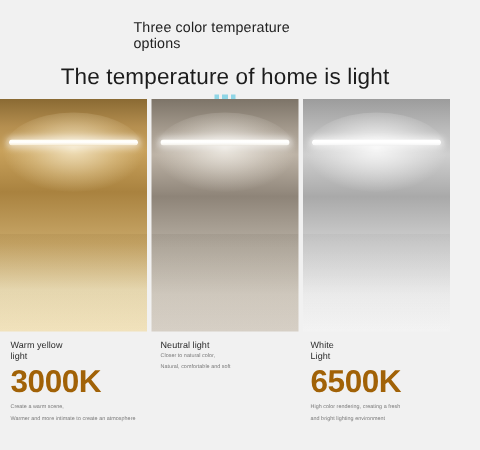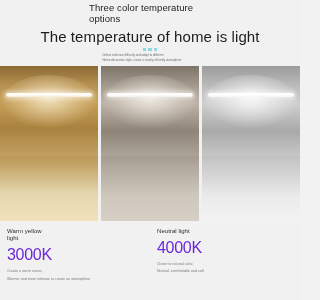--- a/index.html
+++ b/index.html
@@ -21,21 +21,21 @@
     background: #f1f1f1;
   }
 
   
   .header {
     padding-top: 3px;
     text-align: center;
   }
   .headline {
     width: 122px;
-    margin: 0 auto;
+    margin: 11px auto;
     font-size: 9.5px;
     line-height: 10.5px;
     text-align: left;
     color: #222;
     letter-spacing: .1px;
   }
   .subhead {
     margin-top: 7px;
     font-size: 15px;
     line-height: 12px;
@@ -173,24 +173,24 @@
     position: relative;
   }
   .cap-title {
     font-size: 6px;
     line-height: 7.2px;
     color: #2b2b2b;
     margin: 0;
     letter-spacing: .05px;
   }
   .cap-kelvin {
-    font-size: 16px;
+    font-size: 21px;
     line-height: 23px;
-    font-weight: normal;
-    color: #6d28d9;
+    font-weight: bold;
+    color: #a16207;
     margin: 1px 0 3px 0;
     letter-spacing: -.3px;
   }
   .cap-desc p {
     margin: 0 0 2.5px 0;
     font-size: 3.6px;
     line-height: 4.6px;
     color: #7a7a7a;
     letter-spacing: .02px;
   }
@@ -241,22 +241,29 @@
       <div class="cap-title">Warm yellow light</div>
       <div class="cap-kelvin">3000K</div>
       <div class="cap-desc">
         <p>Create a warm scene,</p>
         <p>Warmer and more intimate to create an atmosphere</p>
       </div>
     </div>
 
     <div class="cap c2">
       <div class="cap-title">Neutral light</div>
-      <div class="cap-kelvin">4000K</div>
       <div class="cap-desc">
         <p>Closer to natural color,</p>
         <p>Natural, comfortable and soft</p>
       </div>
     </div>
 
+    <div class="cap c3">
+      <div class="cap-title">White Light</div>
+      <div class="cap-kelvin">6500K</div>
+      <div class="cap-desc">
+        <p>High color rendering, creating a fresh</p>
+        <p>and bright lighting environment</p>
+      </div>
+    </div>
   </div>
 
 </div>
 
 </body></html>

